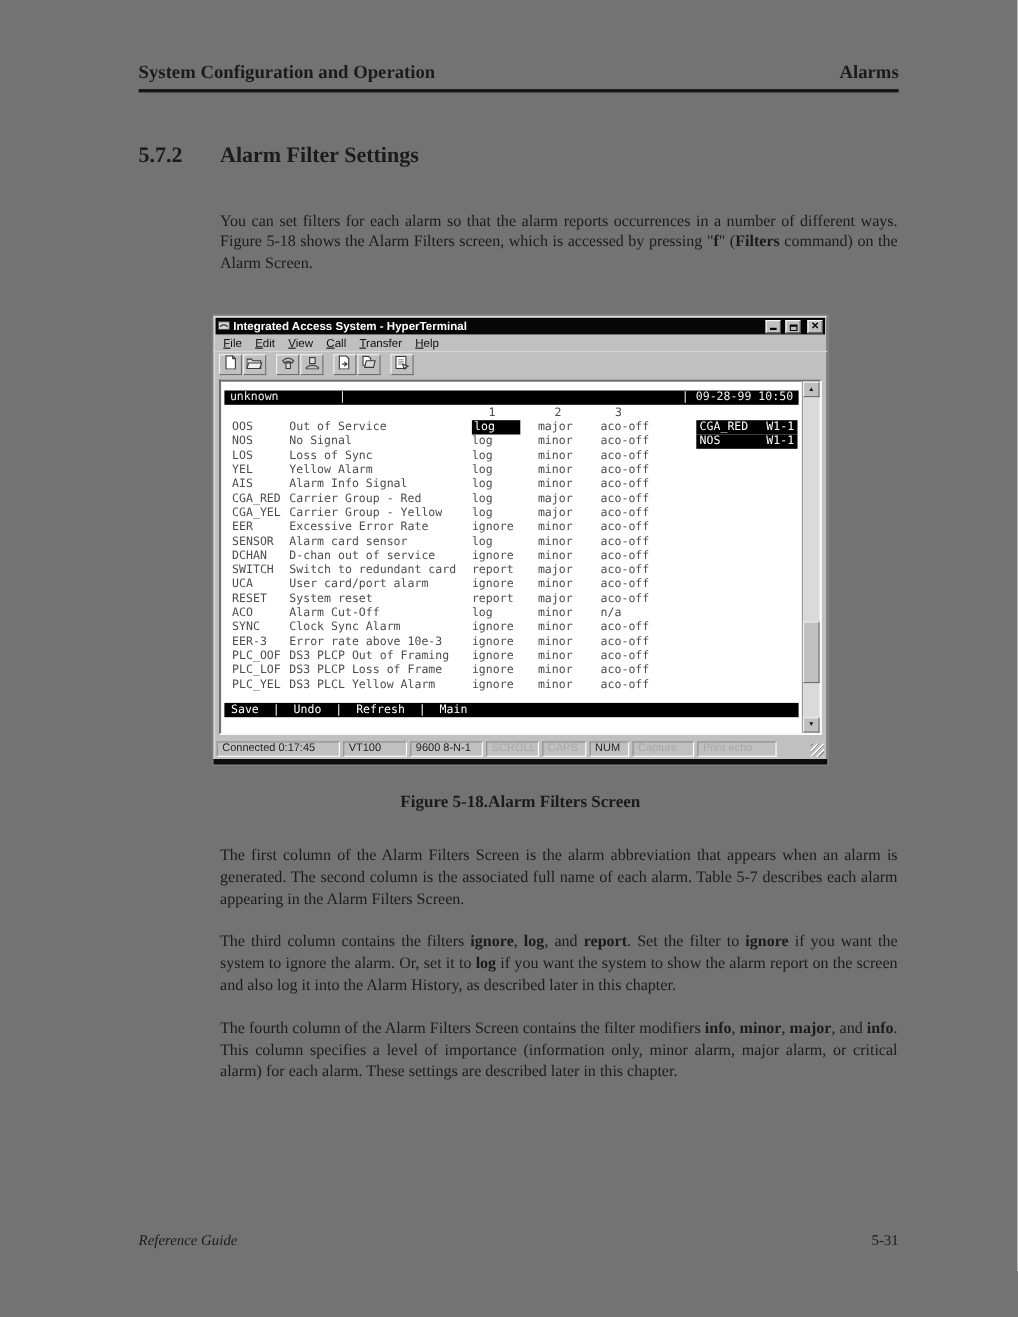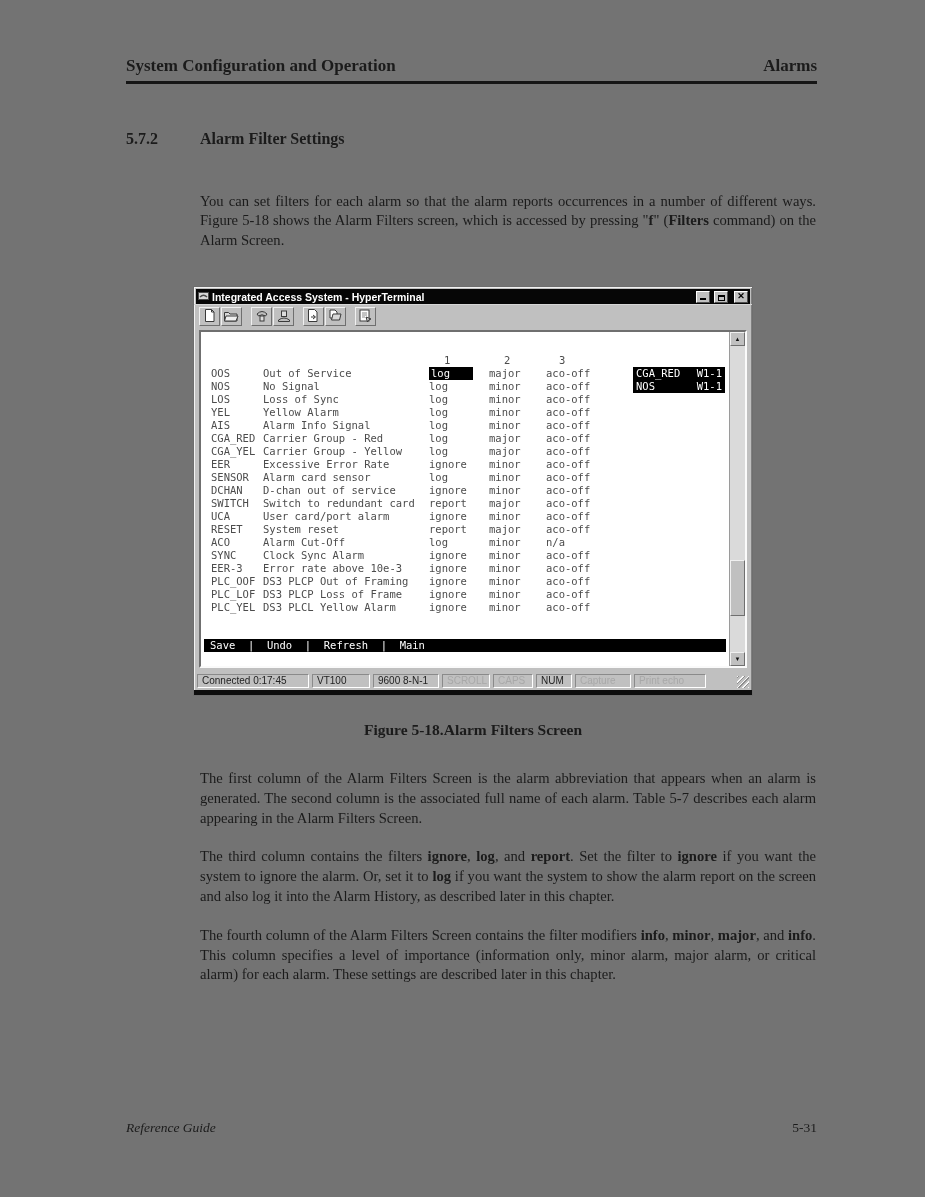--- a/index.html
+++ b/index.html
@@ -7,21 +7,21 @@
           font-family:"Liberation Serif", serif; color:#1b1b1b; overflow:hidden; }
 
   
   .running-header { position:absolute; left:126px; width:691px; top:56px; display:flex;
                     justify-content:space-between; font-size:17px; font-weight:bold; }
   .header-rule { position:absolute; left:126px; width:691px; top:81px; height:3px; background:#161616; }
   .footer-left  { position:absolute; left:126px; top:1120px; font-style:italic; font-size:13.5px; }
   .footer-right { position:absolute; right:108px; top:1120px; font-size:13.5px; }
 
   
-  .section-heading { position:absolute; left:126px; top:130px; display:flex; font-size:16px; font-weight:bold; }
+  .section-heading { position:absolute; left:126px; top:130px; display:flex; font-size:20px; font-weight:bold; }
   .section-number { width:74px; }
   .para-first { position:absolute; left:200px; width:616px; top:177px; font-size:14.6px;
                 line-height:19.8px; text-align:justify; }
   .para-group { position:absolute; left:200px; width:616px; top:769px; font-size:14.6px;
                 line-height:19.8px; text-align:justify; }
   .para-group p { margin:0 0 19px 0; }
   .figure-caption { position:absolute; left:193px; width:560px; top:721px; text-align:center;
                     font-weight:bold; font-size:15.5px; }
 
   
@@ -118,20 +118,28 @@
           <span class="g-min"></span>
         </span>
       <span class="winbtn">
           <span class="g-max"></span>
         </span>
       <span class="winbtn close">
           <span>✕</span>
         </span>
     </div>
 
+    <div class="menubar">
+        <span class="menu-item"><span class="fl">F</span>ile</span>
+        <span class="menu-item"><span class="fl">E</span>dit</span>
+        <span class="menu-item"><span class="fl">V</span>iew</span>
+        <span class="menu-item"><span class="fl">C</span>all</span>
+        <span class="menu-item"><span class="fl">T</span>ransfer</span>
+        <span class="menu-item"><span class="fl">H</span>elp</span>
+      </div>
 
     <div class="toolbar">
         <span class="tb-group">
           <span class="tbtn">
             <span><svg width="13" height="13" viewBox="0 0 13 13">
                 <path d="M2.5 0.5 h6 l2.5 2.5 v9.5 h-8.5 z" fill="#fff" stroke="#3a3a3a"></path>
                 <path d="M8.5 0.5 v2.5 h2.5" fill="none" stroke="#3a3a3a"></path>
               </svg></span>
           </span>
           <span class="tbtn">
@@ -175,20 +183,25 @@
                 <rect x="1" y="1" width="9" height="11" fill="#fff" stroke="#3a3a3a"></rect>
                 <path d="M3 4 h5 M3 6 h5 M3 8 h3" stroke="#8a8a8a"></path>
                 <path d="M7 8 l5 2 -2.5 1 -1 2 z" fill="#dcdcdc" stroke="#3a3a3a"></path>
               </svg></span>
           </span>
         </span>
       </div>
 
     <div class="term-frame">
       <div class="screen">
+        <div class="term-header">
+          <span>unknown</span>
+          <span class="hdr-sep">|</span>
+          <span class="hdr-right">| 09-28-99 10:50</span>
+        </div>
         <div class="col-nums">
             <span class="col-num" style="left: 240px;">1</span>
             <span class="col-num" style="left: 300px;">2</span>
             <span class="col-num" style="left: 355px;">3</span>
           </div>
         <div class="term-rows">
             <div class="trow" style="top: 0px;">
               <span class="tc c-abbr">OOS</span>
               <span class="tc c-name">Out of Service</span>
               <span class="tc c-filter sel">log</span>

